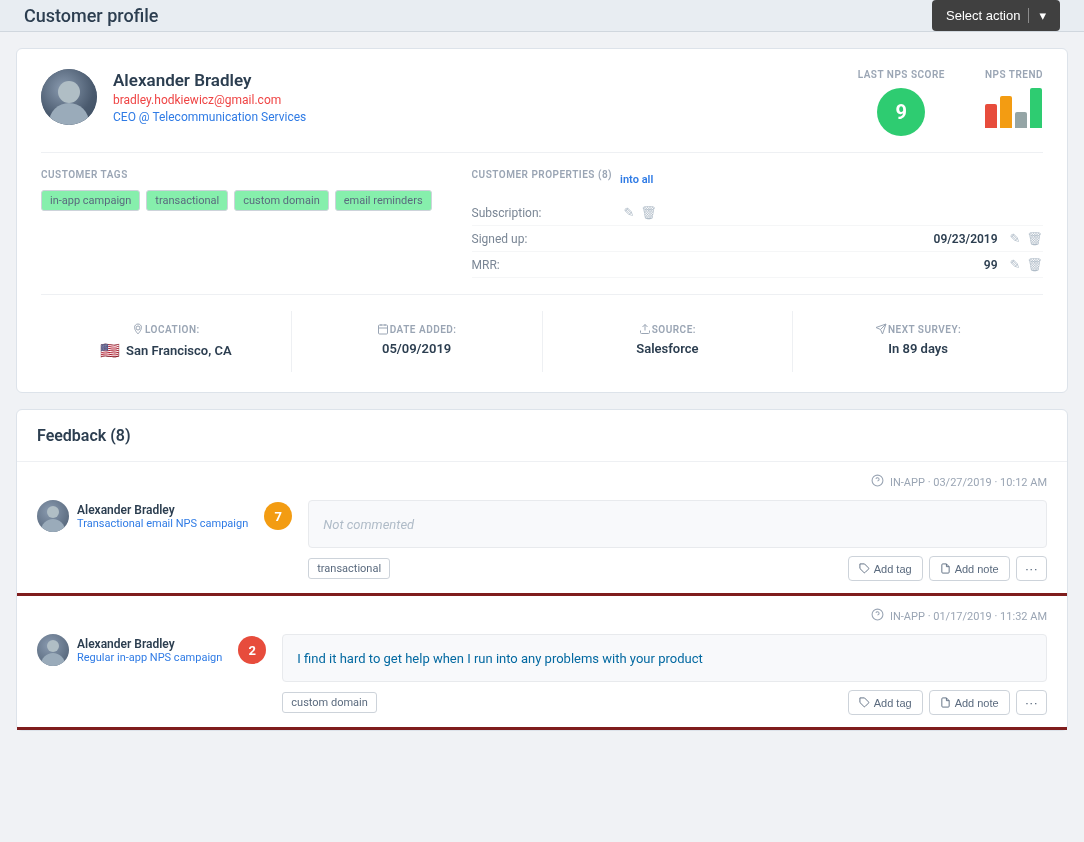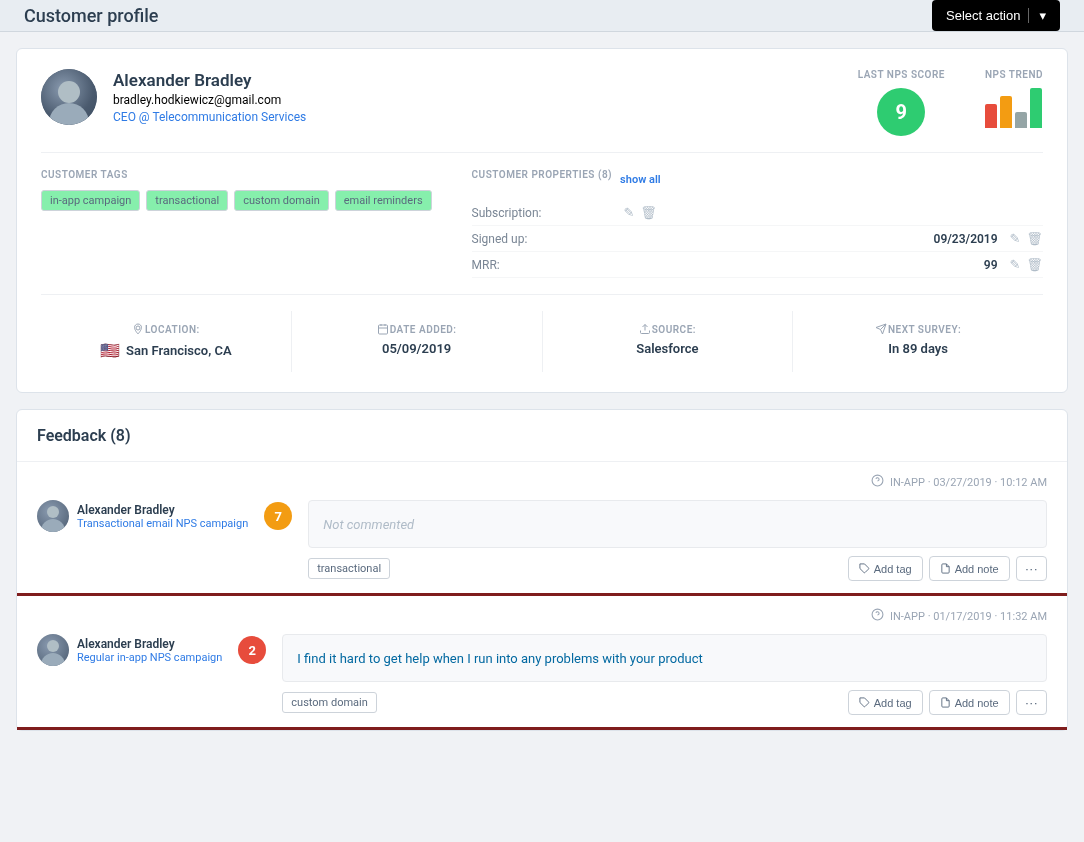--- a/index.html
+++ b/index.html
@@ -9,21 +9,21 @@
     .page-header {
       background: #e8edf2;
       padding: 0 24px;
       display: flex;
       align-items: center;
       justify-content: space-between;
       border-bottom: 1px solid #d0d7de;
     }
     .page-title { font-size: 18px; font-weight: 500; color: #2c3e50; }
     .select-action-btn {
-      background: #000000;
+      background: #404040;
       color: white;
       border: none;
       border-radius: 4px;
       padding: 8px 14px;
       font-size: 13px;
       cursor: pointer;
       display: flex;
       align-items: center;
       gap: 8px;
     }
@@ -75,21 +75,21 @@
     .avatar-inner::after {
       content: '';
       position: absolute;
       bottom: 0; left: 50%; transform: translateX(-50%);
       width: 40px; height: 22px;
       background: #9aabba;
       border-radius: 20px 20px 0 0;
     }
     .profile-text { display: flex; flex-direction: column; gap: 3px; }
     .profile-name { font-size: 17px; font-weight: 600; color: #2c3e50; }
-    .profile-email { font-size: 12px; color: #000000; }
+    .profile-email { font-size: 12px; color: #ef4444; }
     .profile-role { font-size: 12px; color: #2f7be5; cursor: pointer; }
 
     
     .nps-section { display: flex; gap: 40px; align-items: flex-start; }
     .nps-block { display: flex; flex-direction: column; align-items: center; gap: 8px; }
     .nps-label { font-size: 10px; color: #9aa5b4; font-weight: 600; letter-spacing: 0.5px; text-transform: uppercase; }
     .nps-score-circle {
       width: 48px; height: 48px; border-radius: 50%;
       background: #2ecc71;
       display: flex; align-items: center; justify-content: center;
@@ -295,21 +295,21 @@
         <div class="tags-list" id="tags-list">
             <span class="tag-badge">in-app campaign</span>
             <span class="tag-badge">transactional</span>
             <span class="tag-badge">custom domain</span>
             <span class="tag-badge">email reminders</span>
           </div>
       </div>
       <div class="properties-section">
         <div class="properties-header">
           <span class="section-label">CUSTOMER PROPERTIES (8)</span>
-          <a class="show-all-link">show all</a>
+          <a class="show-all-link">into all</a>
         </div>
         <div id="properties-list">
             <div class="property-row">
     <span class="property-key">Subscription:</span>
     <div class="property-actions">
       <span class="prop-icon">✎</span>
       <span class="prop-icon">🗑</span>
     </div>
   </div>
             <div class="property-row">

